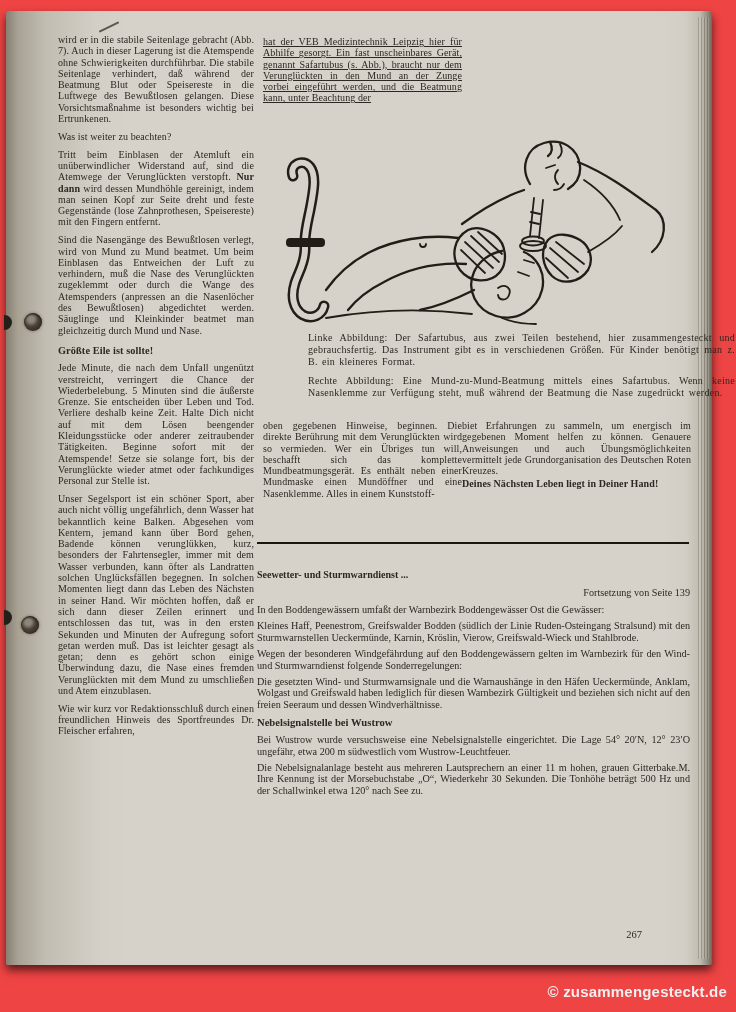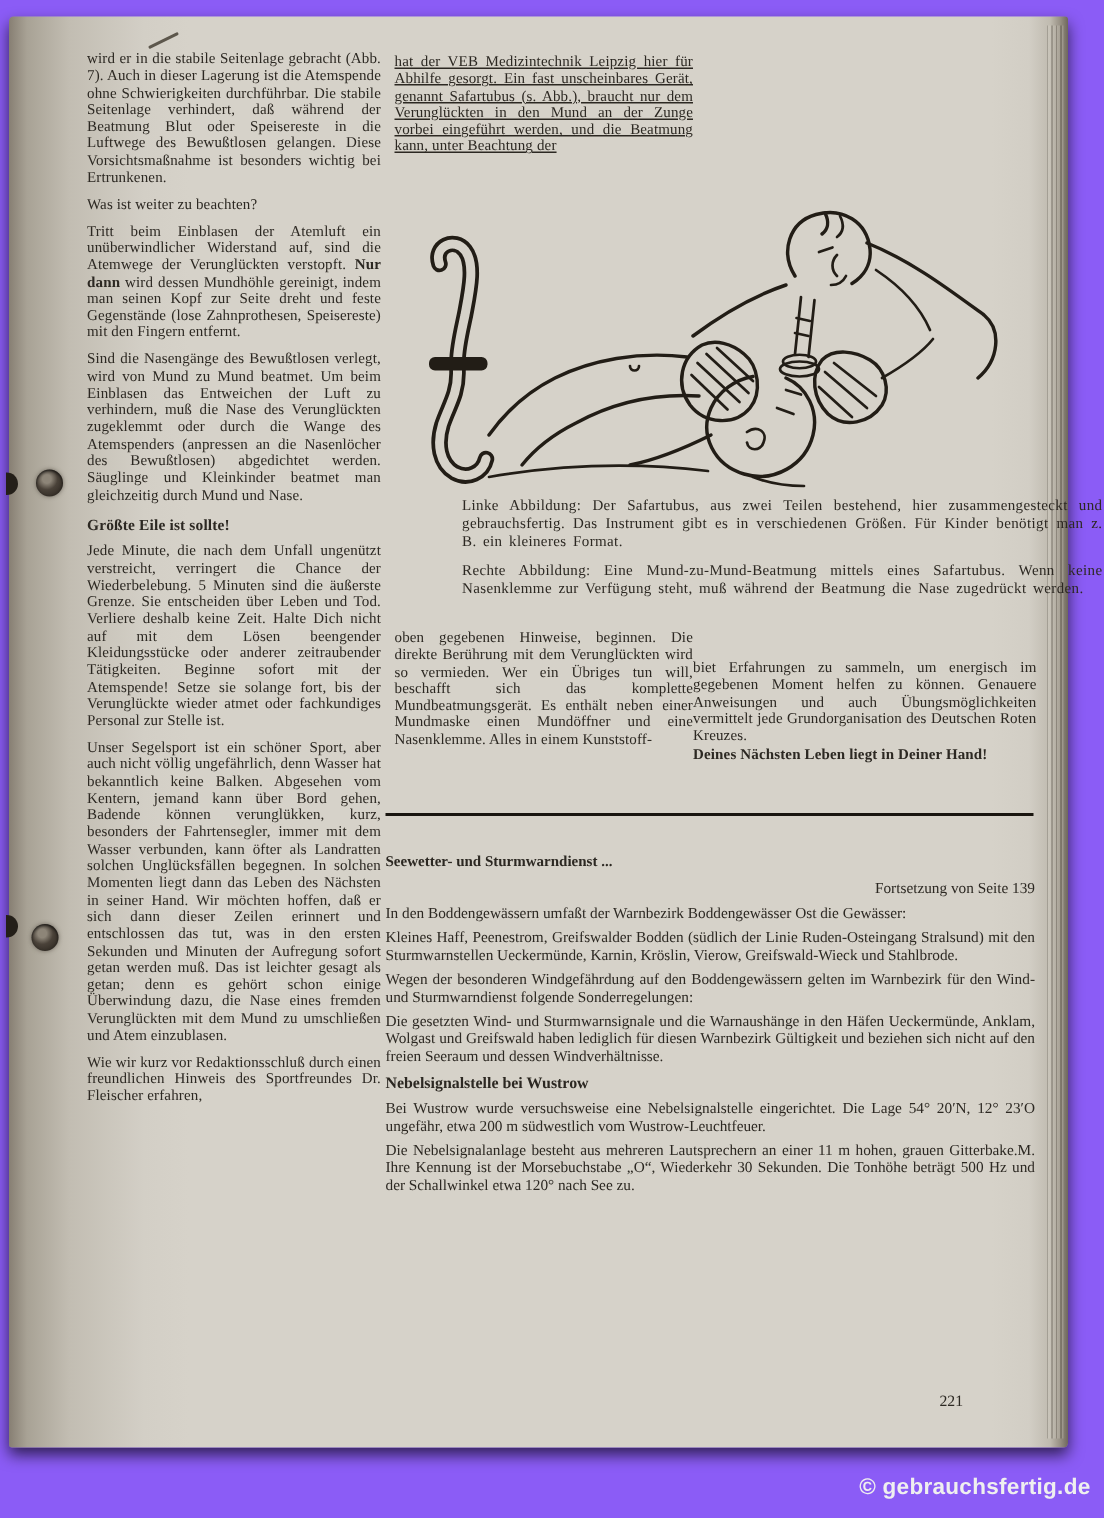--- a/index.html
+++ b/index.html
@@ -1,18 +1,18 @@
 <!DOCTYPE html>
 <html><head>
 <meta charset="utf-8">
 <style>
   html,body { margin:0; padding:0; background:#000; }
   .stage {
     position:relative; width:736px; height:1012px; overflow:hidden;
-    background:#8b5cf6; font-family:"Liberation Serif", serif;
+    background:#ef4444; font-family:"Liberation Serif", serif;
   }
   .paper {
     position:absolute; left:6px; top:11px; width:706px; height:954px;
     background:
       linear-gradient(90deg,
         #877f73 0px, #a8a295 12px, #c2bdb2 40px, #d3cfc6 90px,
         #d6d2c9 120px, #d6d2c9 655px, #d2cec5 680px,
         #c0bbb0 694px, #968f83 701px, #6e675d 706px);
     border-radius:3px 2px 3px 2px;
     box-shadow:0 5px 10px rgba(0,0,0,.65);
@@ -152,33 +152,33 @@
   <div class="txt captions" style="left:262px; top:332px; width:427px;">
     <p>Linke Abbildung: Der Safartubus, aus zwei Teilen bestehend, hier zusammengesteckt und gebrauchsfertig. Das Instrument gibt es in verschiedenen Größen. Für Kinder benötigt man z. B. ein kleineres Format.</p>
     <p>Rechte Abbildung: Eine Mund-zu-Mund-Beatmung mittels eines Safartubus. Wenn keine Nasenklemme zur Verfügung steht, muß während der Beatmung die Nase zugedrückt werden.</p>
   </div>
 
   <div class="txt col-body" style="left:263px; top:420px; width:199px;">
     <p>oben gegebenen Hinweise, beginnen. Die direkte Berührung mit dem Verunglückten wird so vermieden. Wer ein Übriges tun will, beschafft sich das komplette Mundbeatmungsgerät. Es enthält neben einer Mundmaske einen Mundöffner und eine Nasenklemme. Alles in einem Kunststoff-</p>
   </div>
 
   <div class="txt col-body" style="left:462px; top:420px; width:229px;">
-    <p style="margin-bottom:2px;margin-top:20px;">biet Erfahrungen zu sammeln, um energisch im gegebenen Moment helfen zu können. Genauere Anweisungen und auch Übungsmöglichkeiten vermittelt jede Grundorganisation des Deutschen Roten Kreuzes.</p>
+    <p style="margin-bottom:2px;">biet Erfahrungen zu sammeln, um energisch im gegebenen Moment helfen zu können. Genauere Anweisungen und auch Übungsmöglichkeiten vermittelt jede Grundorganisation des Deutschen Roten Kreuzes.</p>
     <p class="b">Deines Nächsten Leben liegt in Deiner Hand!</p>
   </div>
 
   <div class="rule"></div>
 
   <div class="txt sea" style="left:257px; top:569px; width:433px;">
     <p class="sec-head">Seewetter- und Sturmwarndienst ...</p>
     <p class="sub">Fortsetzung von Seite 139</p>
     <p>In den Boddengewässern umfaßt der Warnbezirk Boddengewässer Ost die Gewässer:</p>
     <p>Kleines Haff, Peenestrom, Greifswalder Bodden (südlich der Linie Ruden-Osteingang Stralsund) mit den Sturmwarnstellen Ueckermünde, Karnin, Kröslin, Vierow, Greifswald-Wieck und Stahlbrode.</p>
     <p>Wegen der besonderen Windgefährdung auf den Boddengewässern gelten im Warnbezirk für den Wind- und Sturmwarndienst folgende Sonderregelungen:</p>
     <p>Die gesetzten Wind- und Sturmwarnsignale und die Warnaushänge in den Häfen Ueckermünde, Anklam, Wolgast und Greifswald haben lediglich für diesen Warnbezirk Gültigkeit und beziehen sich nicht auf den freien Seeraum und dessen Windverhältnisse.</p>
     <p class="sec-head2">Nebelsignalstelle bei Wustrow</p>
     <p>Bei Wustrow wurde versuchsweise eine Nebelsignalstelle eingerichtet. Die Lage 54° 20′N, 12° 23′O ungefähr, etwa 200 m südwestlich vom Wustrow-Leuchtfeuer.</p>
     <p><span class="author-sign">M.</span><span>Die Nebelsignalanlage besteht aus mehreren Lautsprechern an einer 11 m hohen, grauen Gitterbake. Ihre Kennung ist der Morsebuchstabe „O“, Wiederkehr 30 Sekunden. Die Tonhöhe beträgt 500 Hz und der Schallwinkel etwa 120° nach See zu.</span></p>
   </div>
 
-  <div class="pagenum">221</div>
-  <div class="watermark">© gebrauchsfertig.de</div>
+  <div class="pagenum">267</div>
+  <div class="watermark">© zusammengesteckt.de</div>
 </div>
 
 </body></html>

